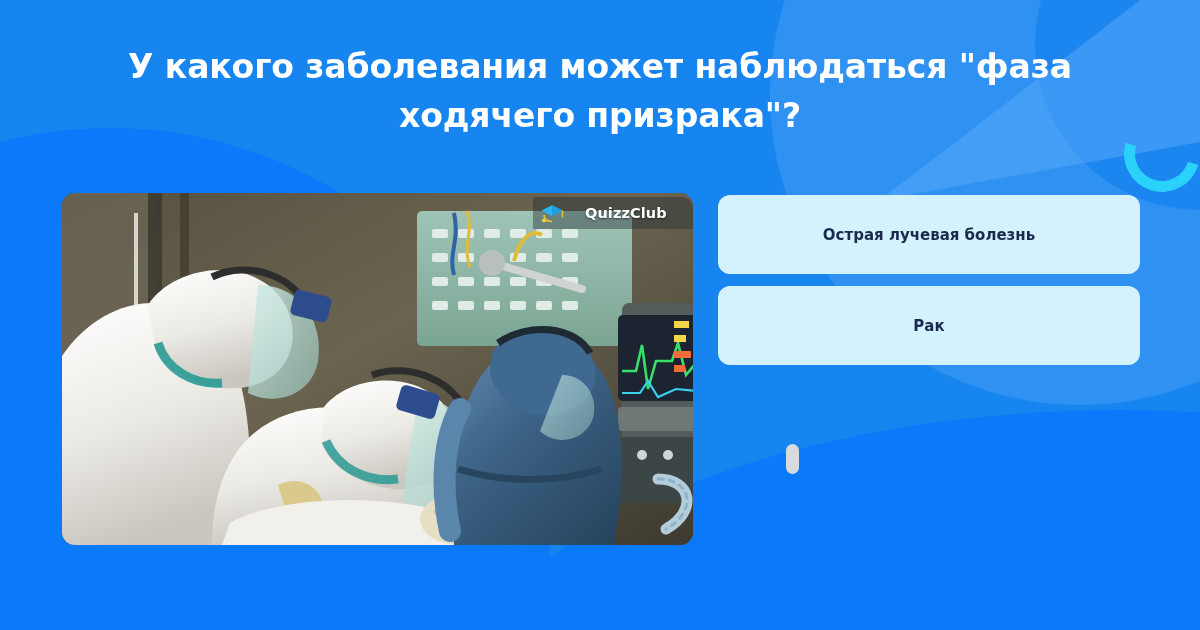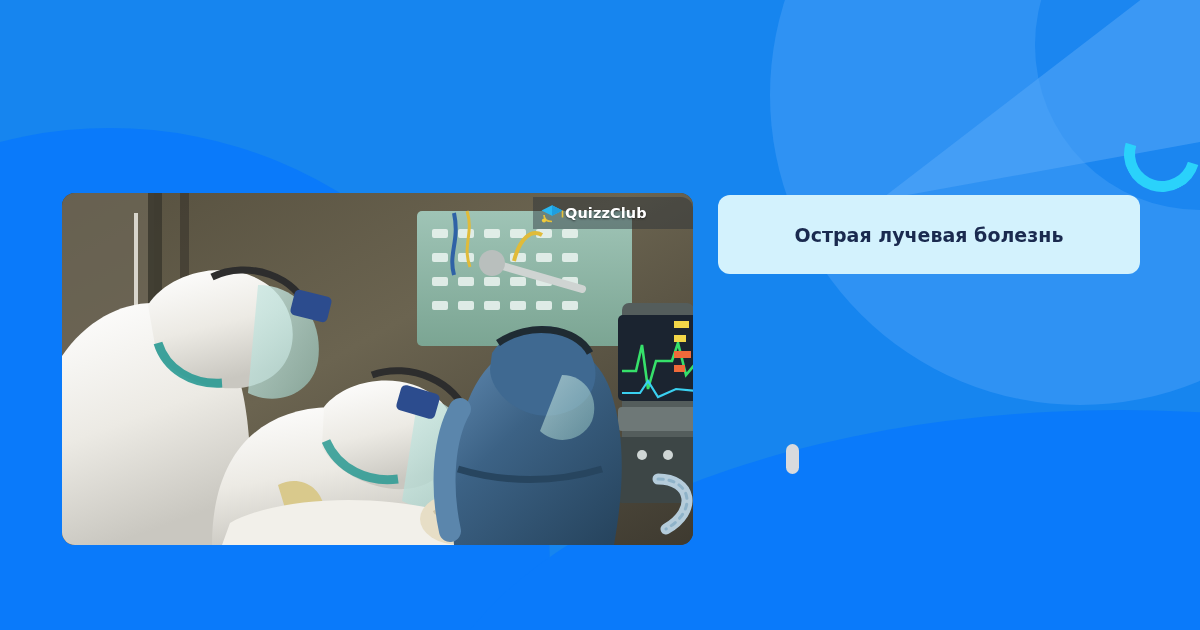--- a/index.html
+++ b/index.html
@@ -108,21 +108,21 @@
 
   
   .logo-badge {
     position: absolute;
     left: 533px;
     top: 197px;
     width: 160px;
     height: 32px;
     display: flex;
     align-items: center;
-    gap: 0;
+    gap: 20px;
     padding-left: 6px;
     box-sizing: border-box;
     background: rgba(36, 42, 52, 0.42);
     border-top-right-radius: 12px;
   }
   .logo-badge .cap { width: 26px; height: 22px; flex: 0 0 auto; }
   .logo-badge .brand {
     color: #ffffff;
     font-size: 14.5px;
     font-weight: bold;
@@ -140,21 +140,21 @@
   .answer {
     position: relative;
     height: 79px;
     margin-bottom: 12px;
     border-radius: 12px;
     background: #d3f2fd;
     display: flex;
     align-items: center;
     justify-content: center;
     color: #1a2a4f;
-    font-size: 19px;
+    font-size: 15px;
     font-weight: bold;
     text-align: center;
     padding: 0 16px;
     box-sizing: border-box;
     cursor: pointer;
   }
   .answer:last-child { margin-bottom: 0; }
 
   .scroll-pip {
     position: absolute;
@@ -173,20 +173,21 @@
 
   <div class="bg-layer">
     <div class="blob-top-right"></div>
     <div class="blob-top-right-2"></div>
     <div class="wedge-right"></div>
     <div class="blob-bottom-left"></div>
     <div class="blob-bottom-right"></div>
     <div class="arc-cyan"></div>
   </div>
 
+  <div class="title">У какого заболевания может наблюдаться "фаза ходячего призрака"?</div>
 
   <div class="photo">
     <svg viewBox="0 0 631 352" preserveAspectRatio="xMidYMid slice">
       <defs>
         <linearGradient id="wall" x1="0" y1="0" x2="1" y2="1">
           <stop offset="0" stop-color="#56503f"></stop>
           <stop offset="0.45" stop-color="#6b6450"></stop>
           <stop offset="1" stop-color="#3e3a30"></stop>
         </linearGradient>
         <linearGradient id="suitW" x1="0" y1="0" x2="0.3" y2="1">
@@ -320,17 +321,20 @@
       <path d="M5 13 C 5 17.5, 8 19.5, 13 19.5" stroke="#e6c23a" stroke-width="1.7" fill="none"></path>
       <circle cx="5" cy="18.5" r="2.1" fill="#f0cb3d"></circle>
     </svg>
     <span class="brand">QuizzClub</span>
   </div>
 
   <div class="answers">
     <div class="answer">
       <span>Острая лучевая болезнь</span>
     </div>
+    <div class="answer">
+      <span>Рак</span>
+    </div>
   </div>
 
   <div class="scroll-pip"></div>
 
 </div>
 
 </body></html>

